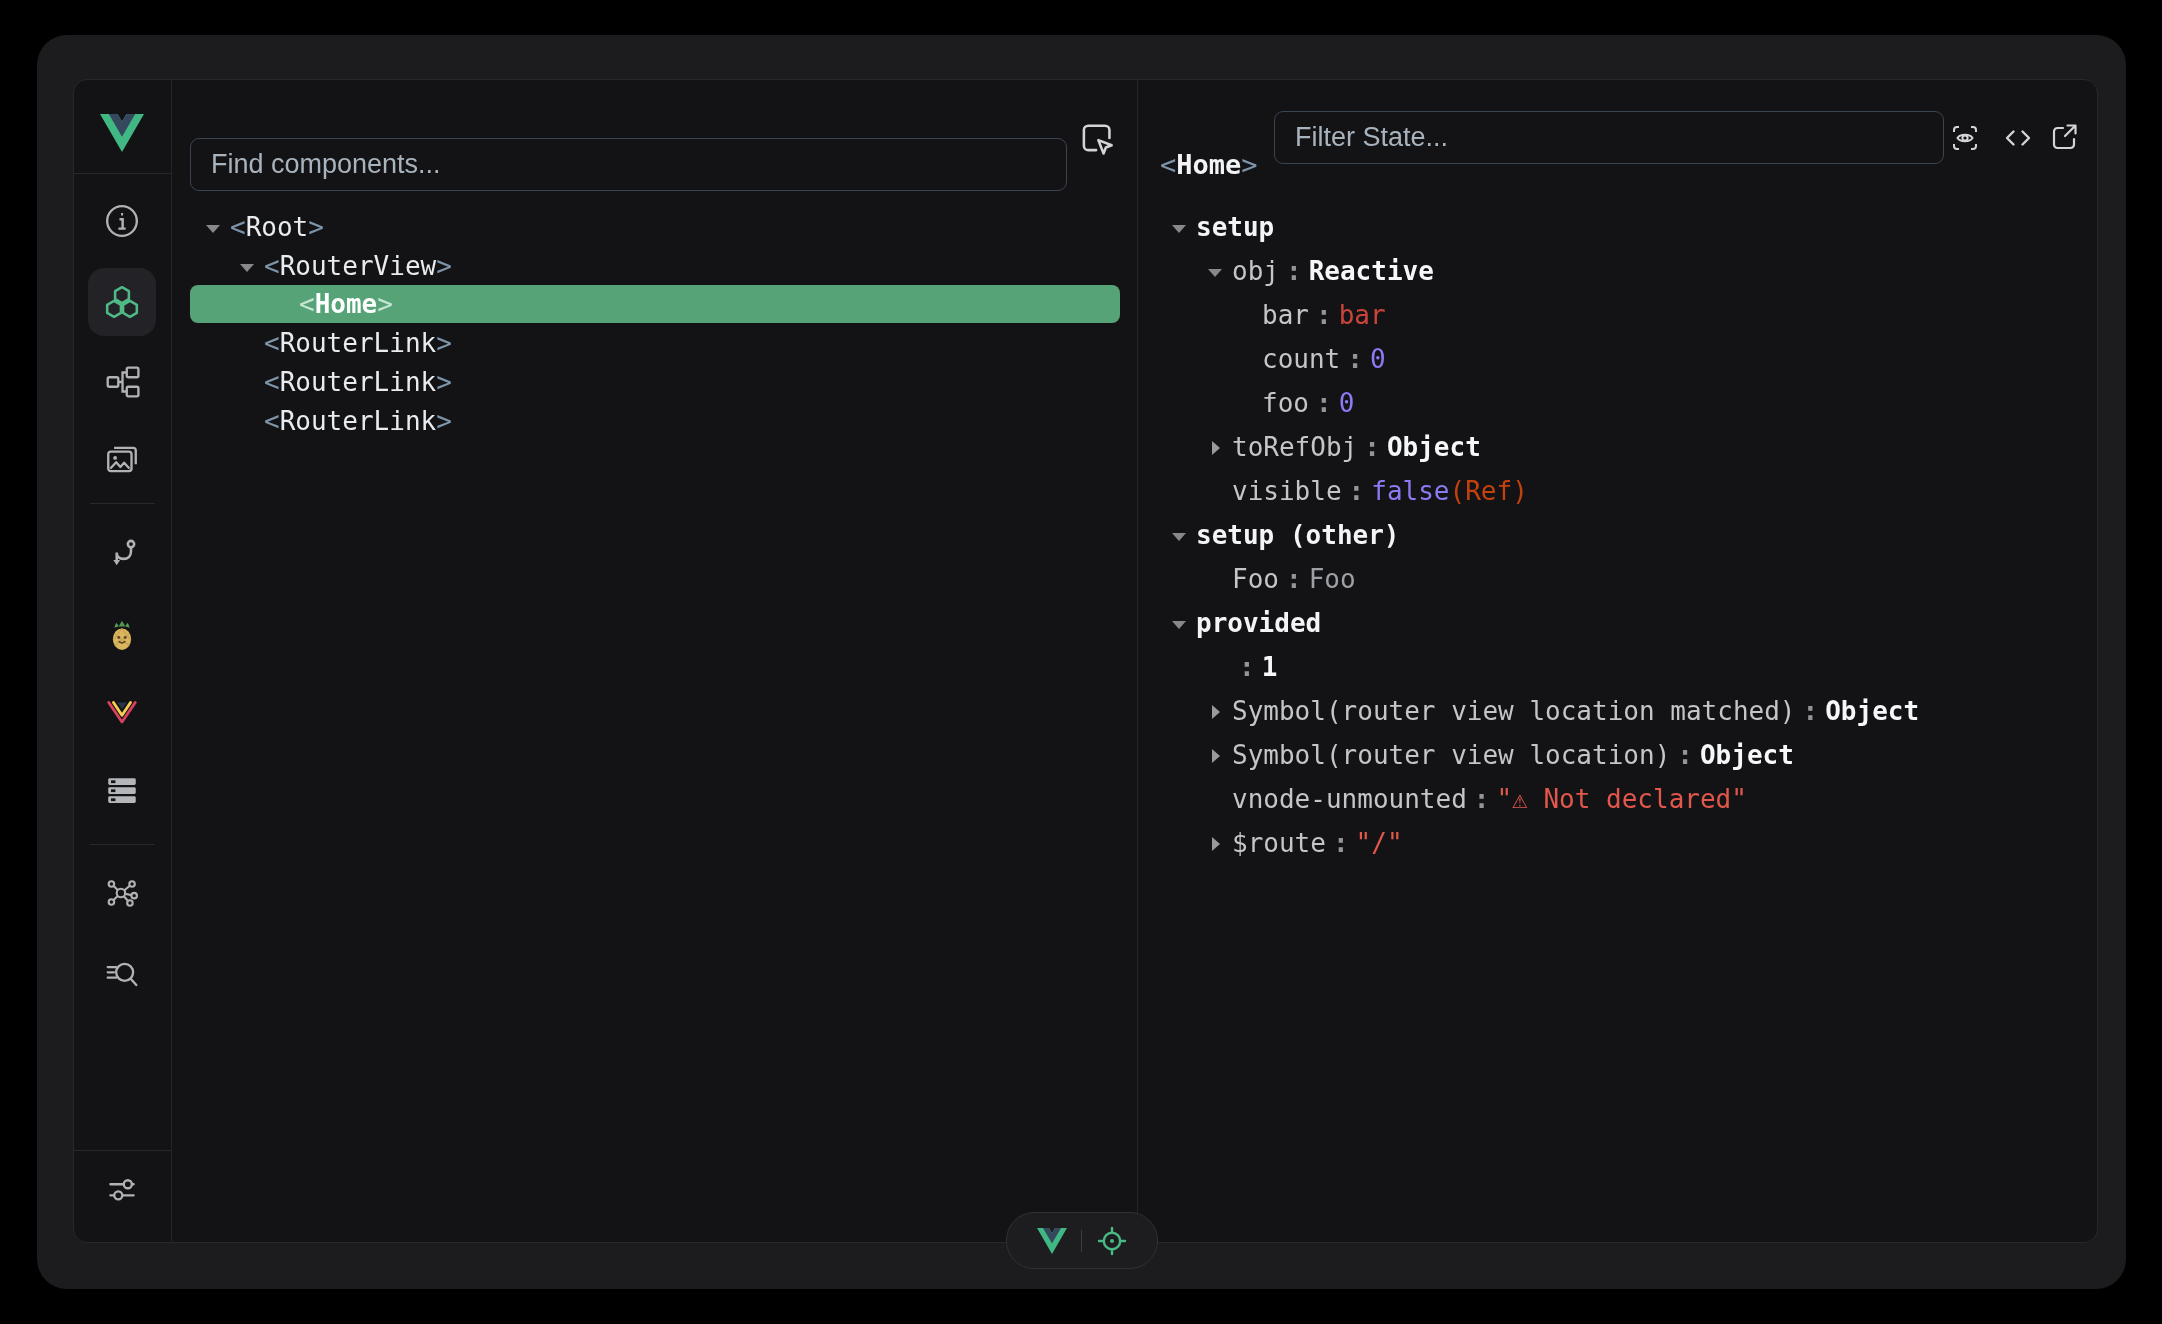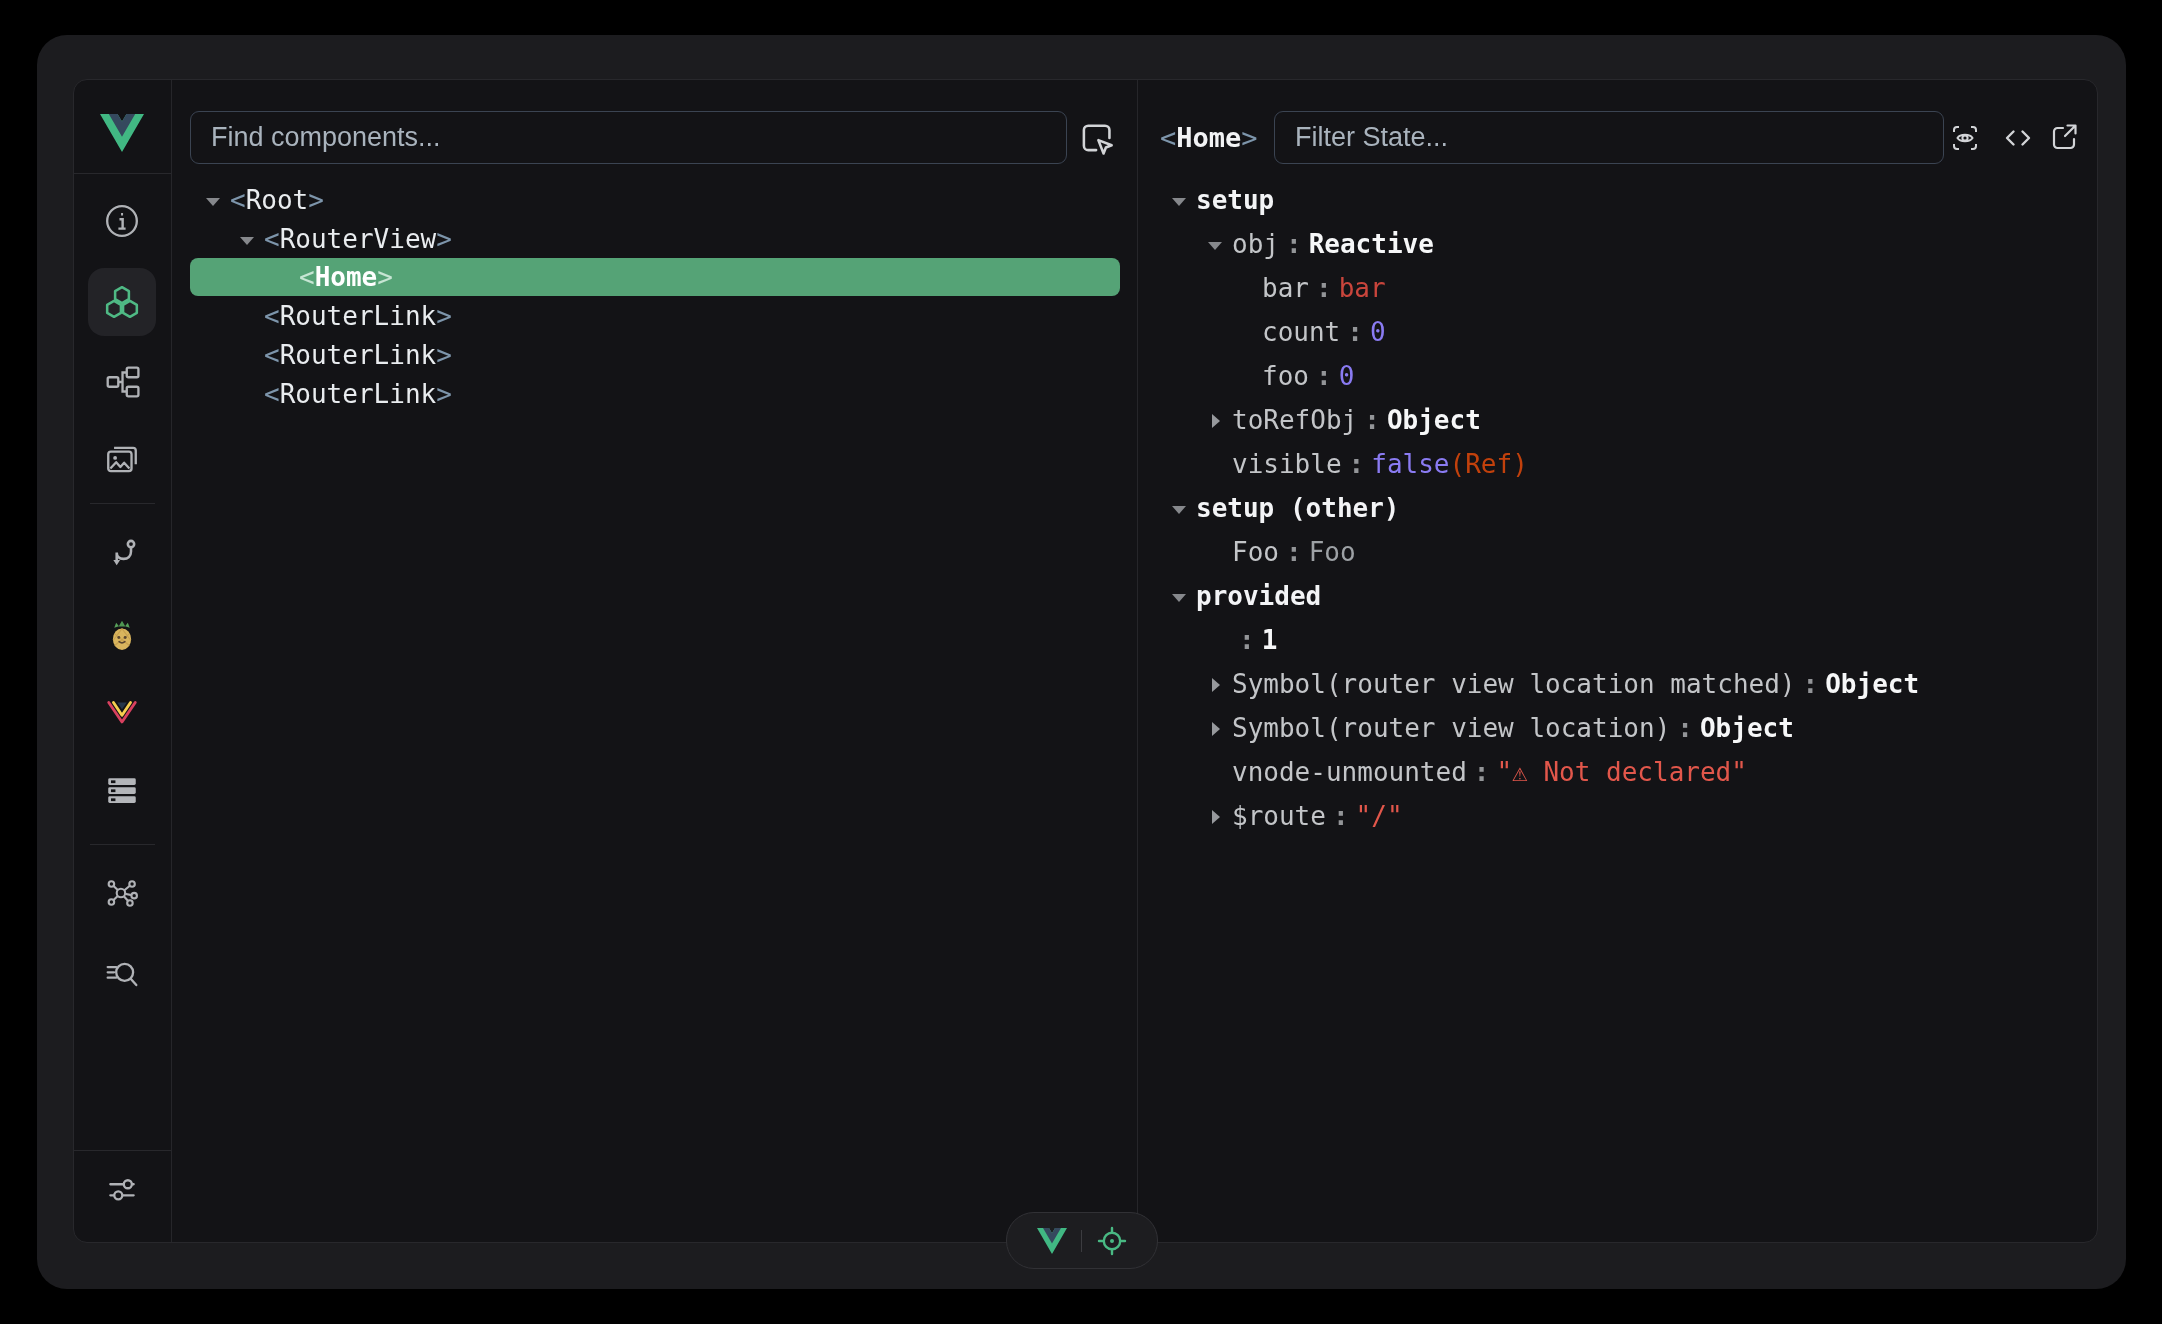--- a/index.html
+++ b/index.html
@@ -1,20 +1,20 @@
 <!DOCTYPE html>
 <html><head>
 <meta charset="utf-8">
 <style>
   html,body{margin:0;padding:0;}
   body{
     width:2162px;height:1324px;background:#000;position:relative;overflow:hidden;
     font-family:"Liberation Sans", sans-serif;
   }
-  .mono{font-family:"DejaVu Sans Mono", monospace;}
+  .mono{font-family:"DejaVu Sans Mono", monospace;margin-top:27px;}
 
   
   .frame{
     position:absolute;left:37px;top:35px;width:2089px;height:1254px;
     background:#1c1c1f;border-radius:30px;
   }
   .inner{
     position:absolute;left:36px;top:44px;width:2025px;height:1164px;
     background:#131316;border:1px solid #28282c;border-radius:14px;
     display:flex;overflow:hidden;box-sizing:border-box;

